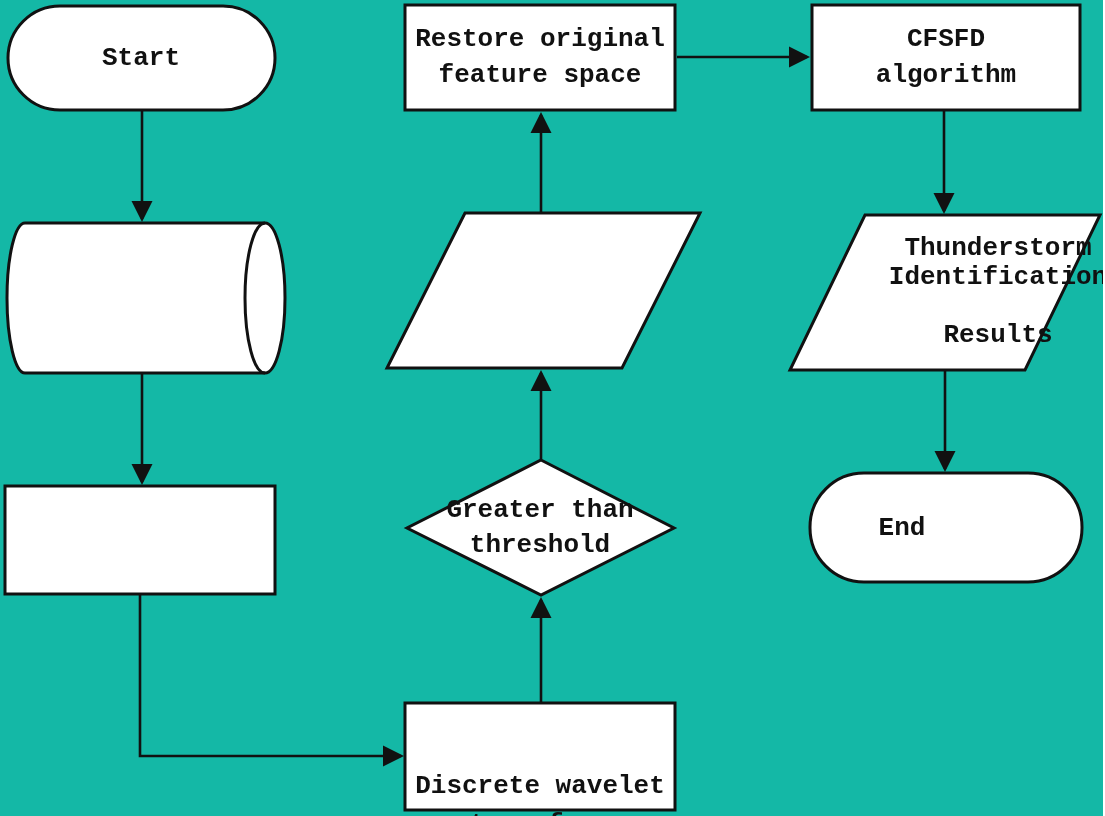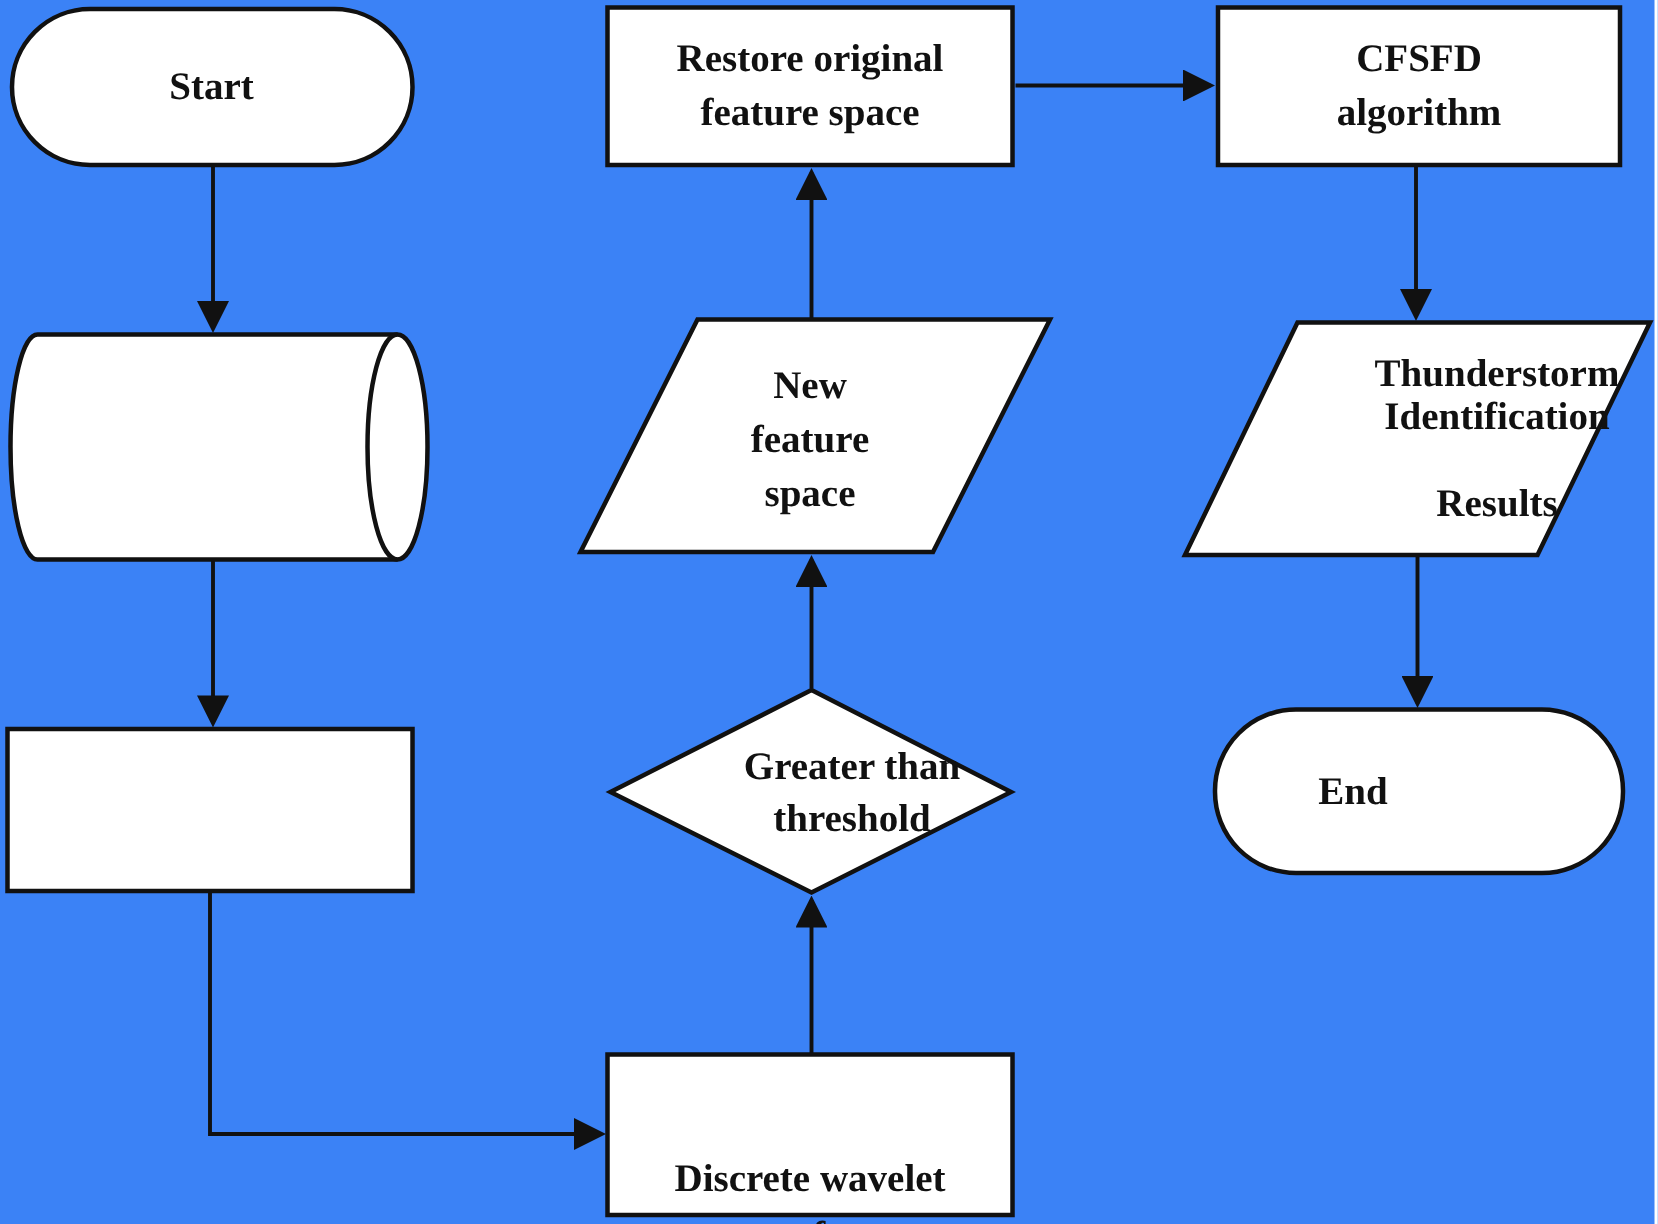--- a/index.html
+++ b/index.html
@@ -4,22 +4,22 @@
 <style>
   html, body {
     margin: 0;
     padding: 0;
     background: #ffffff;
   }
   .canvas {
     position: relative;
     width: 1103px;
     height: 816px;
-    background: #3b82f6;
-    font-family: Liberation Serif, serif;
+    background: #14b8a6;
+    font-family: Liberation Mono, monospace;
     overflow: hidden;
   }
   .canvas svg {
     position: absolute;
     left: 0;
     top: 0;
   }
   .shape {
     fill: #ffffff;
     stroke: #111111;
@@ -41,21 +41,21 @@
     color: #111111;
     font-weight: bold;
     font-size: 26px;
     line-height: 36px;
     letter-spacing: 0px;
     text-align: center;
     white-space: pre-line;
   }
   .lh40 { line-height: 40px; }
   .lh38 { line-height: 38px; margin-top: 48px; }
-  .lh35 { line-height: 35px; margin-left: 28px; }
+  .lh35 { line-height: 35px; }
   .lh29 { line-height: 29px; }
 </style>
 </head>
 <body>
 
 <div class="canvas">
 
   <svg width="1105" height="816" viewBox="0 0 1105 816">
     <defs>
       <marker id="arrow" viewBox="0 0 10 10" refX="8.6" refY="5" markerWidth="8.2" markerHeight="8.2" orient="auto-start-reverse">
@@ -98,23 +98,20 @@
   <div class="label" style="left:141px; top:58px;">Start</div>
 
 
 
   <div class="label lh38" style="left:540px; top:757px;">Discrete wavelet
 transform</div>
 
   <div class="label lh35" style="left:540px; top:528px;">Greater than
 threshold</div>
 
-  <div class="label" style="left:540px; top:293px;">New
-feature
-space</div>
 
   <div class="label" style="left:540px; top:57px;">Restore original
 feature space</div>
 
   <div class="label" style="left:946px; top:57px;">CFSFD algorithm</div>
 
   <div class="label lh29" style="left:998px; top:292px;">Thunderstorm
 Identification
 
 Results</div>

